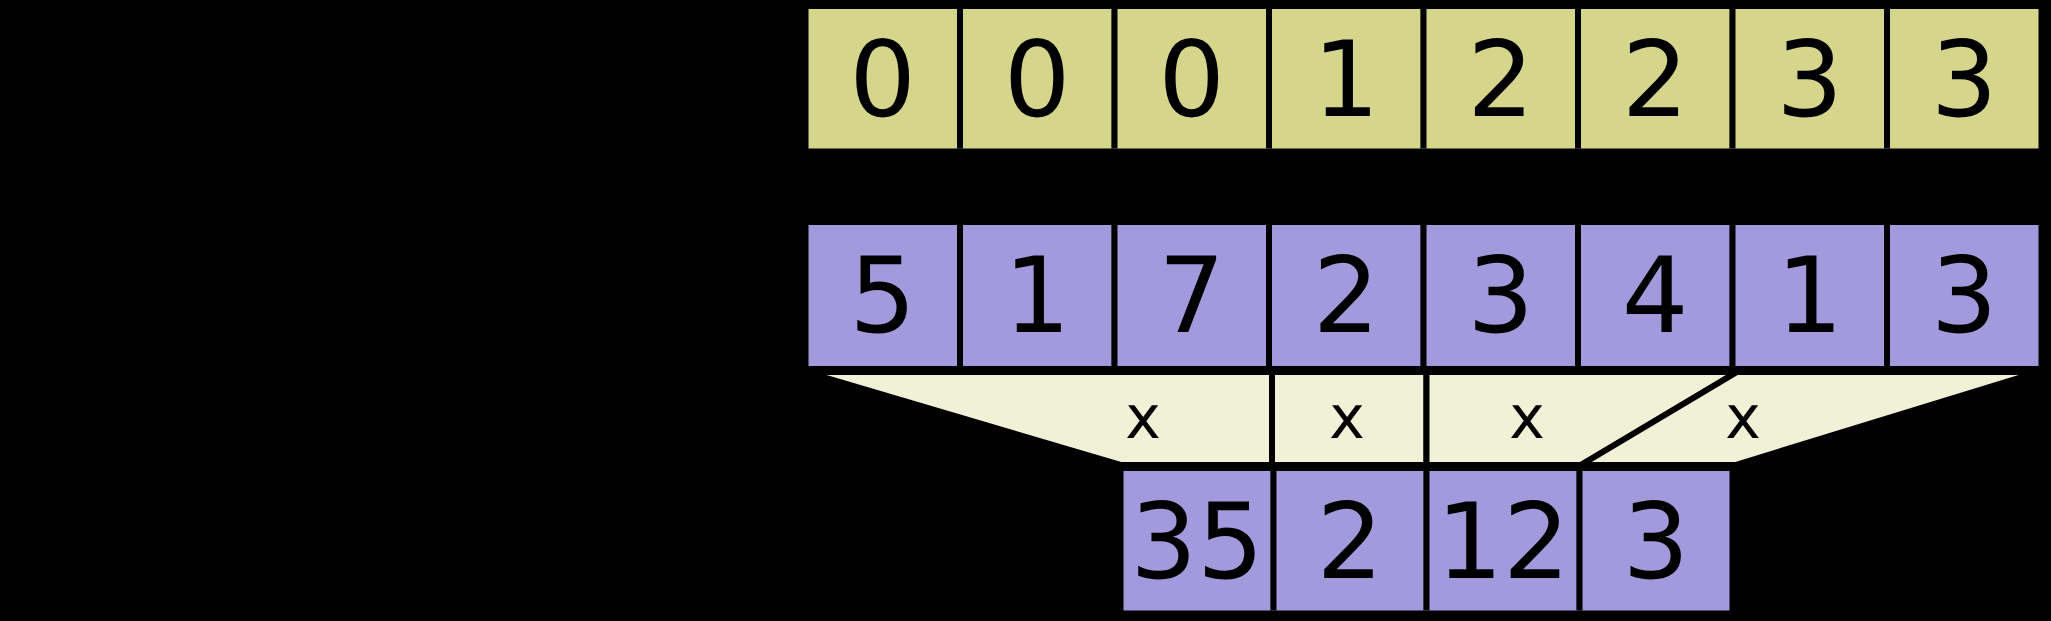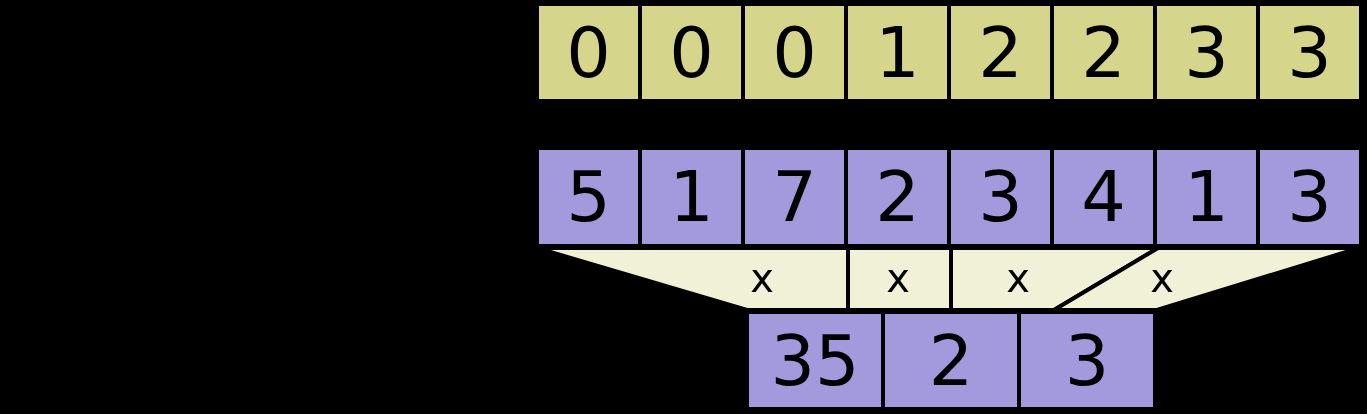--- a/index.html
+++ b/index.html
@@ -103,16 +103,17 @@
       <div class="cell" style="background: rgb(162, 154, 221);">7</div>
       <div class="cell" style="background: rgb(162, 154, 221);">2</div>
       <div class="cell" style="background: rgb(162, 154, 221);">3</div>
       <div class="cell" style="background: rgb(162, 154, 221);">4</div>
       <div class="cell" style="background: rgb(162, 154, 221);">1</div>
       <div class="cell" style="background: rgb(162, 154, 221);">3</div>
     </div>
   <div class="row" id="row-results">
       <div class="cell" style="background: rgb(162, 154, 221);">35</div>
       <div class="cell" style="background: rgb(162, 154, 221);">2</div>
+      <div class="cell" style="background: rgb(162, 154, 221);">12</div>
       <div class="cell" style="background: rgb(162, 154, 221);">3</div>
     </div>
 
 </div>
 
 </body></html>

